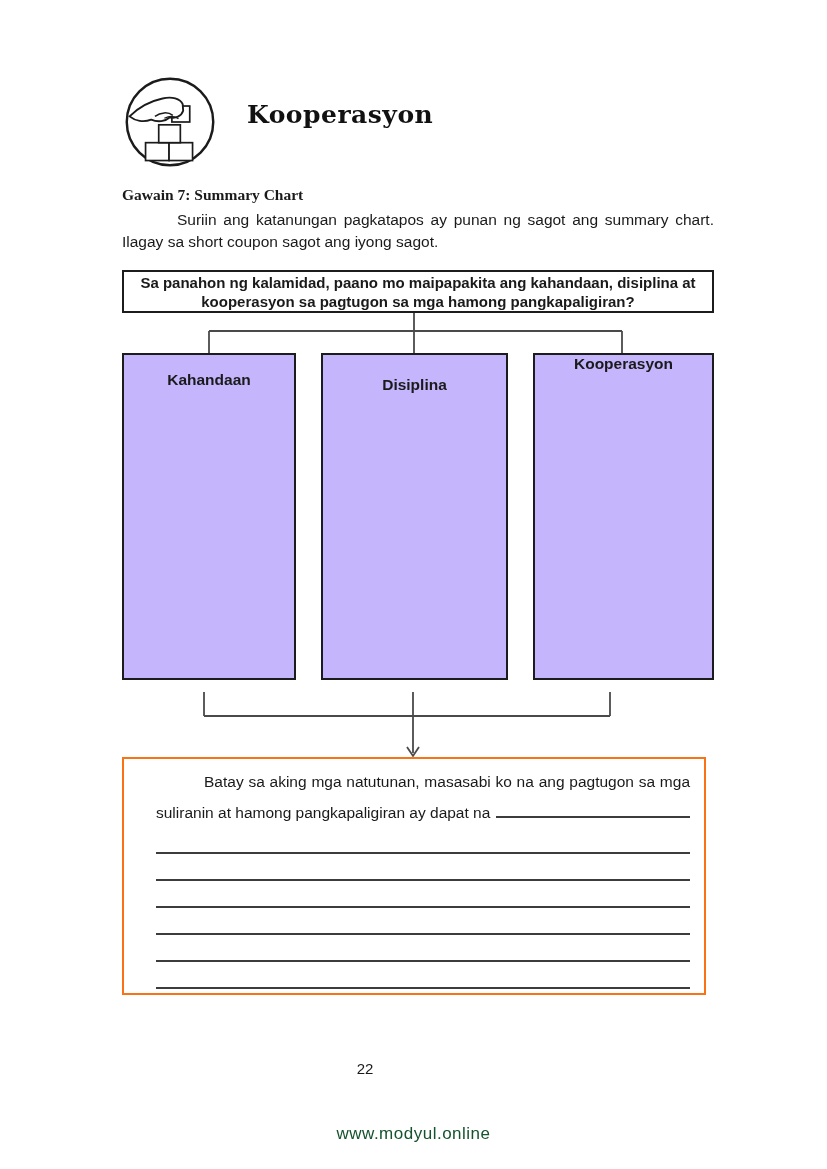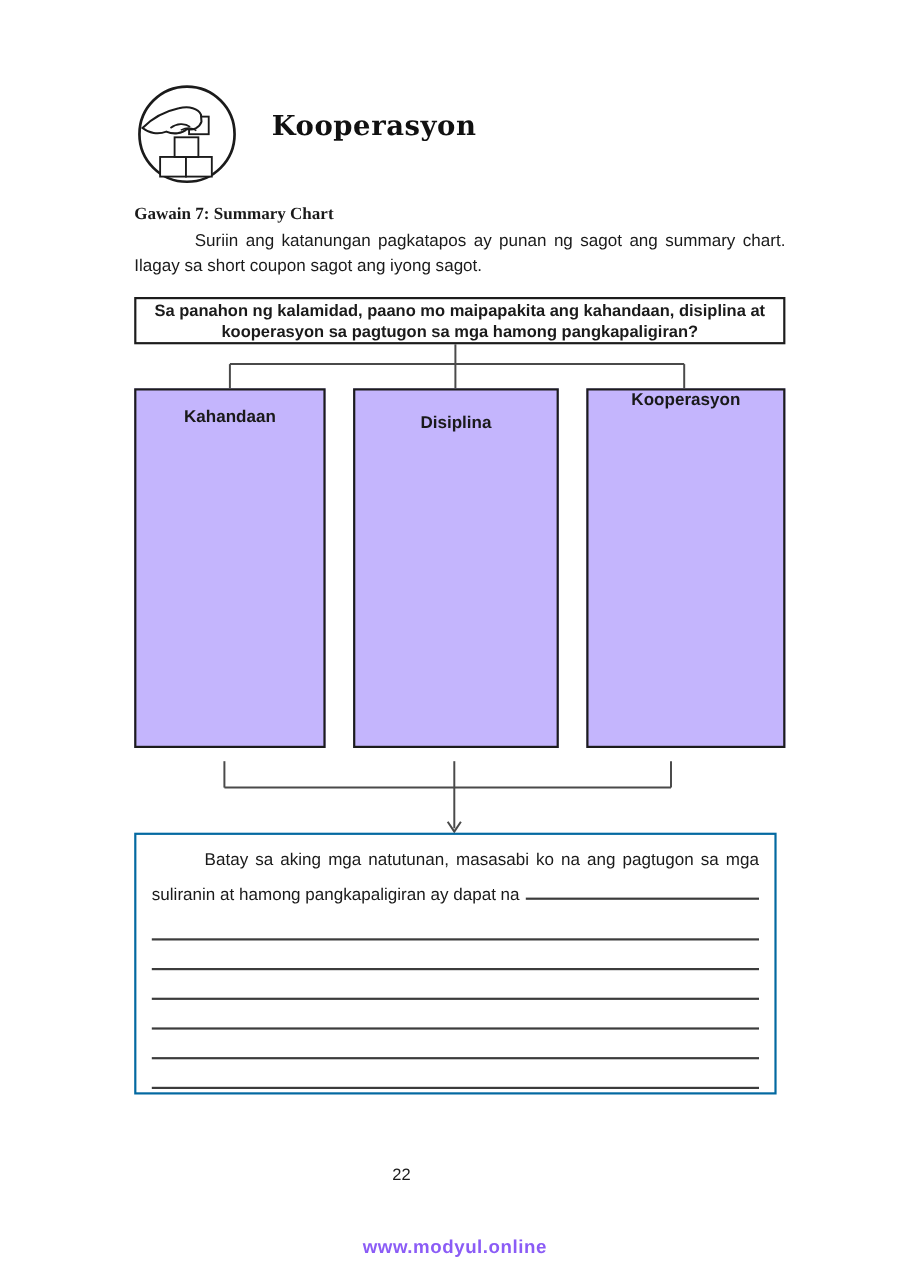--- a/index.html
+++ b/index.html
@@ -54,38 +54,38 @@
   .col-kahandaan   { left: 122px; width: 174px; }
   .col-disiplina   { left: 321px; width: 187px; }
   .col-kooperasyon { left: 533px; width: 181px; }
   .col-kahandaan .col-label   { margin-top: 16px; }
   .col-disiplina .col-label   { margin-top: 21px; }
   .col-kooperasyon .col-label { }
 
   
   .answer-box {
     left: 122px; top: 757px; width: 584px; height: 238px;
-    border: 2px solid #0369a1;
-    padding: 9px 14px 0 14px;
+    border: 2px solid #f97316;
+    padding: 9px 14px 0 32px;
     font-size: 15.5px; line-height: 28px;
   }
   .answer-line1 { text-indent: 48px; text-align: justify; text-align-last: justify; }
   .answer-line2 { display: flex; align-items: baseline; }
   .answer-line2 .fill-blank {
     flex: 1; margin-left: 6px;
     border-bottom: 2px solid #3c3c3c;
     height: 22px;
   }
   .blank-line { height: 27px; border-bottom: 2px solid #3c3c3c; }
 
   
   .page-number { left: 0; top: 1060px; width: 730px; text-align: center; font-size: 15px; }
   .watermark {
     left: 0; top: 1124px; width: 827px; text-align: center;
-    font-size: 17px; color: #8b5cf6; letter-spacing: 0.5px; font-weight: bold;
+    font-size: 17px; color: #14532d; letter-spacing: 0.5px;
   }
 </style>
 </head>
 <body>
 
 <svg class="abs header-icon" viewBox="0 0 100 100" fill="none" stroke="#1b1b1b">
   <circle cx="50" cy="50" r="46" stroke-width="2.6"></circle>
 
   <rect x="24" y="72" width="25" height="19" stroke-width="1.8" fill="#fff"></rect>
   <rect x="49" y="72" width="25" height="19" stroke-width="1.8" fill="#fff"></rect>

